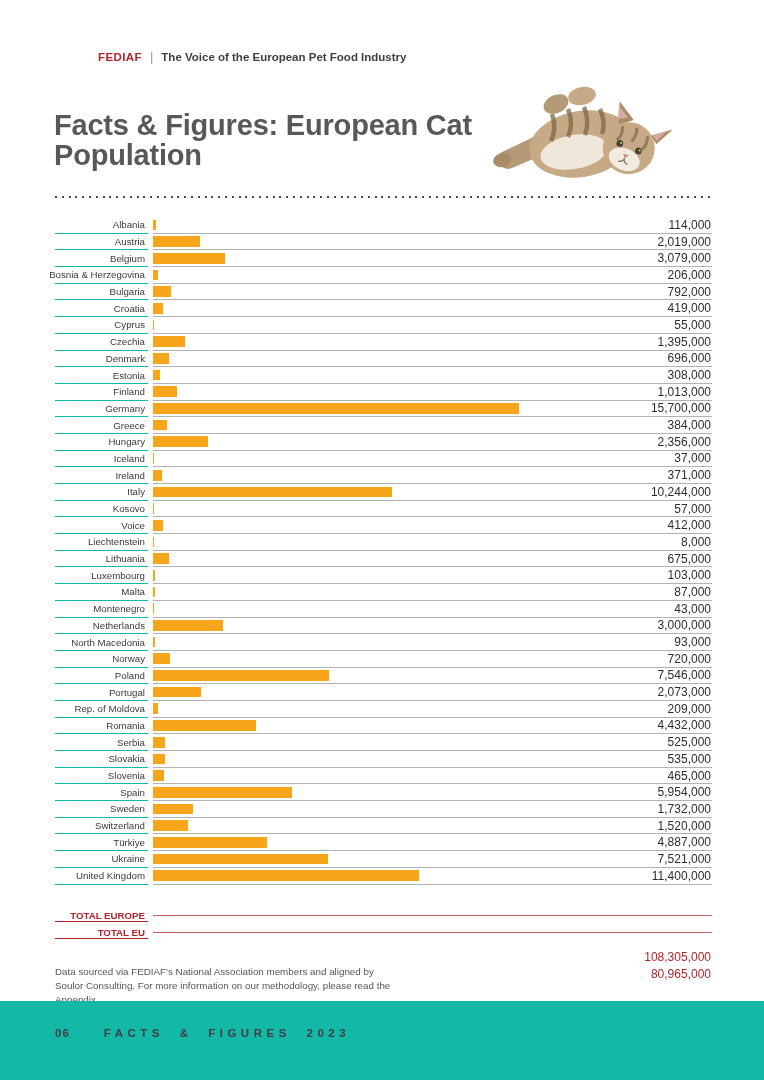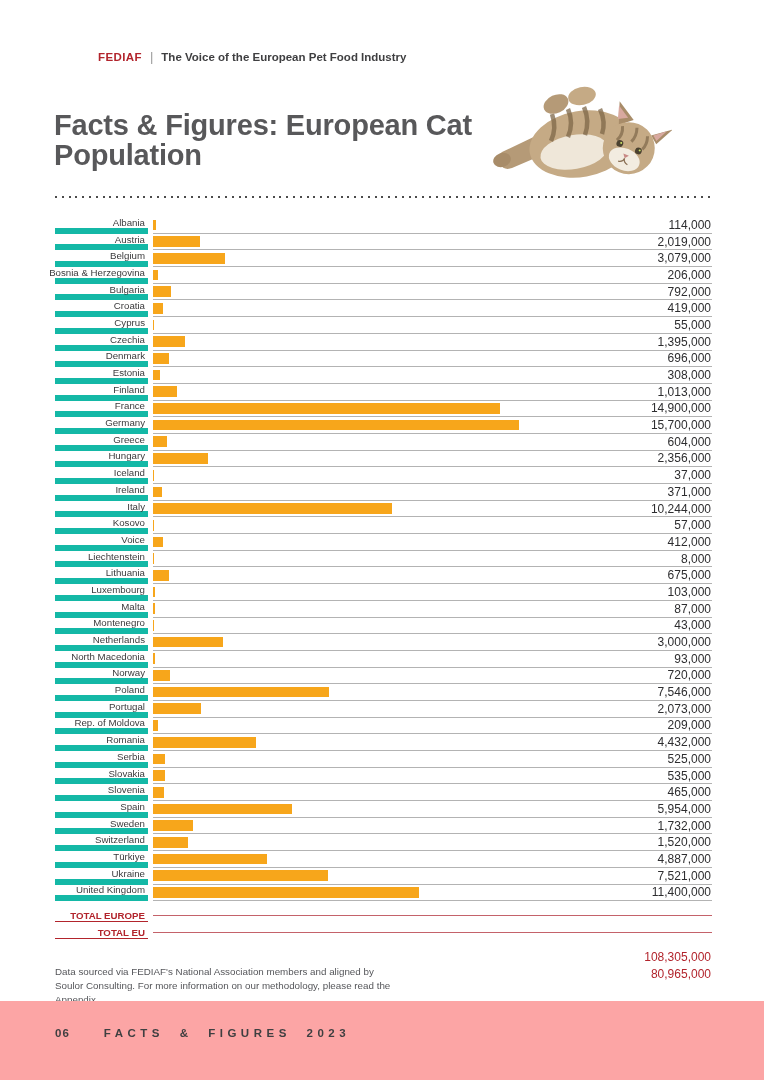--- a/index.html
+++ b/index.html
@@ -19,36 +19,36 @@
   .cat-wrap{position:absolute;left:486px;top:78px;width:186px;height:114px;}
   
   .dotted-rule{position:absolute;left:55px;top:196px;width:657px;height:2.4px;
     background-image:repeating-linear-gradient(to right,#4b4b4b 0 2px,transparent 2px 6.8px);}
   
   .chart{position:absolute;left:55px;top:217px;width:657px;}
   .row{display:flex;height:16.7px;align-items:stretch;}
   .row-label{width:93px;box-sizing:border-box;padding-right:3px;
     display:flex;align-items:center;justify-content:flex-end;
     font-size:9.7px;color:#3a3a3c;white-space:nowrap;
-    border-bottom:6px solid #14b8a6;}
+    border-bottom:1px solid #14b8a6;}
   .row-track{flex:1;margin-left:5px;position:relative;border-bottom:1px solid #b3b3b3;}
   .bar{position:absolute;left:0;top:2.5px;bottom:2.5px;background:#F7A61B;}
   .row-value{position:absolute;right:1px;top:0;height:100%;display:flex;align-items:center;
     font-size:12px;color:#2d2d2f;}
   
   .totals{position:absolute;left:55px;top:907px;width:657px;}
   .totals .row{height:17px;align-items:center;}
   .total-row .row-label{color:#B2242C;font-weight:bold;border-bottom:1.4px solid #B2242C;}
   .total-row .row-track{border-bottom:1.4px solid #c4626a;}
   .total-row .row-value{color:#B2242C;font-weight:normal;margin-top:42px;}
   
   .footnote{position:absolute;left:55px;top:965px;width:340px;margin:0;
     font-size:9.8px;line-height:14px;color:#55565a;}
   
-  .page-footer{position:absolute;left:0;top:1001px;width:764px;height:79px;background:#fca5a5;
+  .page-footer{position:absolute;left:0;top:1001px;width:764px;height:79px;background:#14b8a6;
     display:flex;align-items:flex-start;padding-top:26px;box-sizing:border-box;}
   .page-num{margin-left:55px;font-size:11.5px;font-weight:bold;color:#3f3f41;letter-spacing:1px;}
   .footer-text{margin-left:34px;font-size:11.5px;font-weight:bold;color:#3f3f41;
     letter-spacing:4.5px;word-spacing:8px;}
 </style>
 </head>
 <body>
 
 <div class="page">
 
@@ -172,38 +172,31 @@
         </div>
       </div>
       <div class="row">
         <div class="row-label">Finland</div>
         <div class="row-track">
           <div class="bar" style="width: 4.22083%; background: rgb(247, 166, 27);"></div>
           <div class="row-value">1,013,000</div>
         </div>
       </div>
       <div class="row">
-        <div class="row-label">France</div>
-        <div class="row-track">
-          <div class="bar" style="width: 62.0833%; background: rgb(247, 166, 27);"></div>
-          <div class="row-value">14,900,000</div>
-        </div>
-      </div>
-      <div class="row">
         <div class="row-label">Germany</div>
         <div class="row-track">
           <div class="bar" style="width: 65.4167%; background: rgb(247, 166, 27);"></div>
           <div class="row-value">15,700,000</div>
         </div>
       </div>
       <div class="row">
         <div class="row-label">Greece</div>
         <div class="row-track">
           <div class="bar" style="width: 2.51667%; background: rgb(247, 166, 27);"></div>
-          <div class="row-value">604,000</div>
+          <div class="row-value">384,000</div>
         </div>
       </div>
       <div class="row">
         <div class="row-label">Hungary</div>
         <div class="row-track">
           <div class="bar" style="width: 9.81667%; background: rgb(247, 166, 27);"></div>
           <div class="row-value">2,356,000</div>
         </div>
       </div>
       <div class="row">

